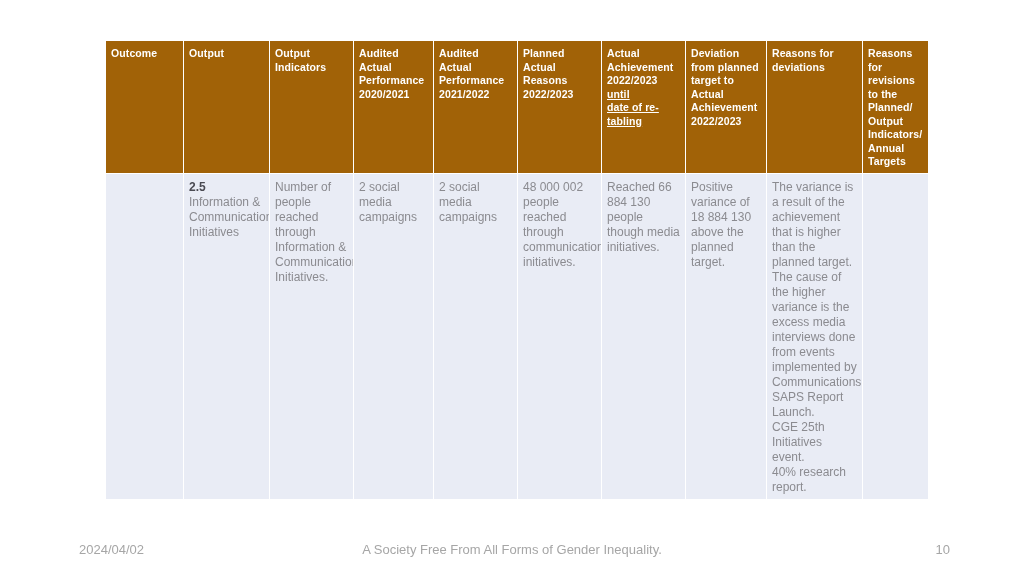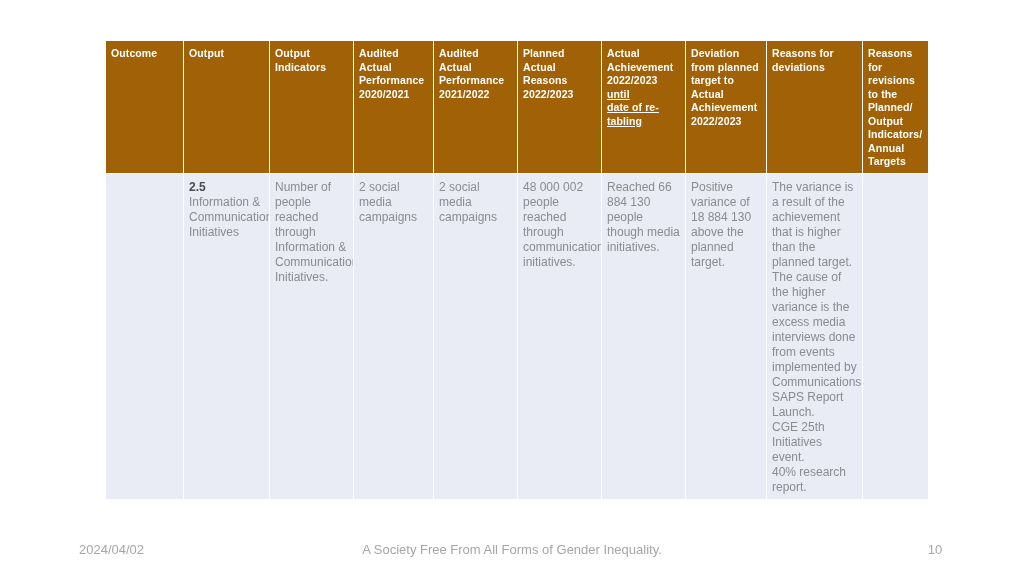--- a/index.html
+++ b/index.html
@@ -107,21 +107,21 @@
     left: 0;
     top: 0;
     width: 1024px;
     text-align: center;
   }
   #footer .f-page {
     position: absolute;
     left: 920px;
     top: 0;
     width: 30px;
-    text-align: center;
+    text-align: right;
   }
 </style>
 </head>
 <body>
 
 <div id="slide">
 
   <table id="apr-table">
     <colgroup>
       <col class="c-outcome">

